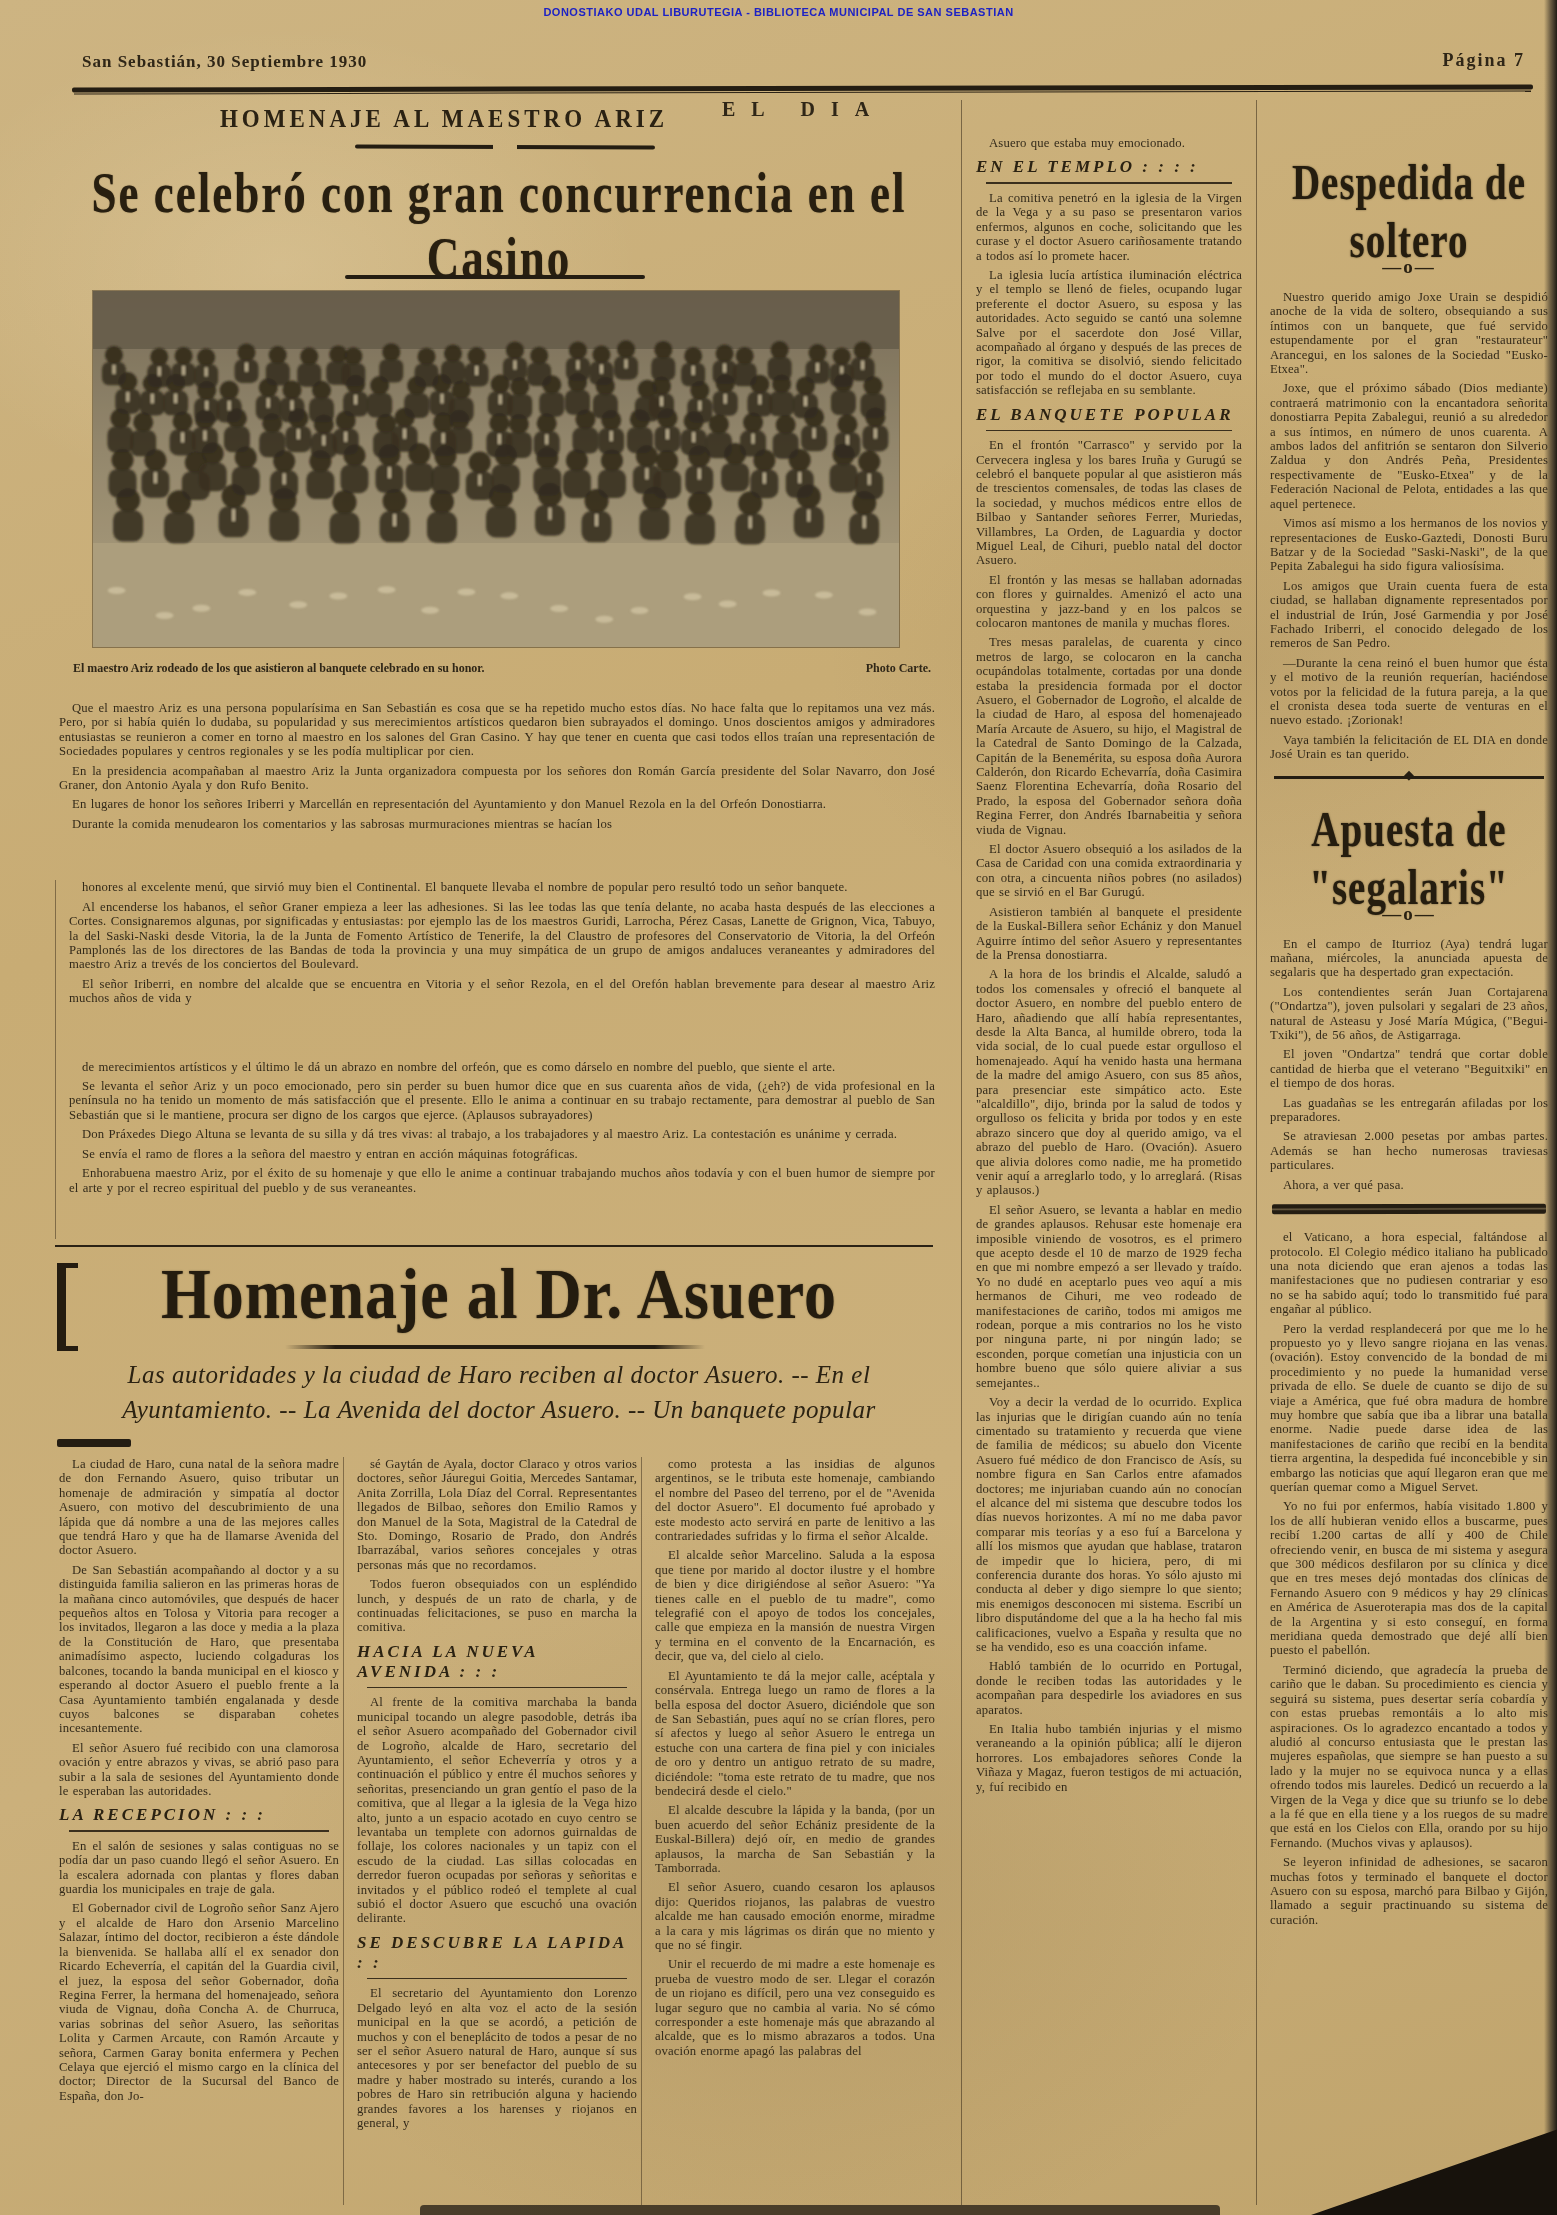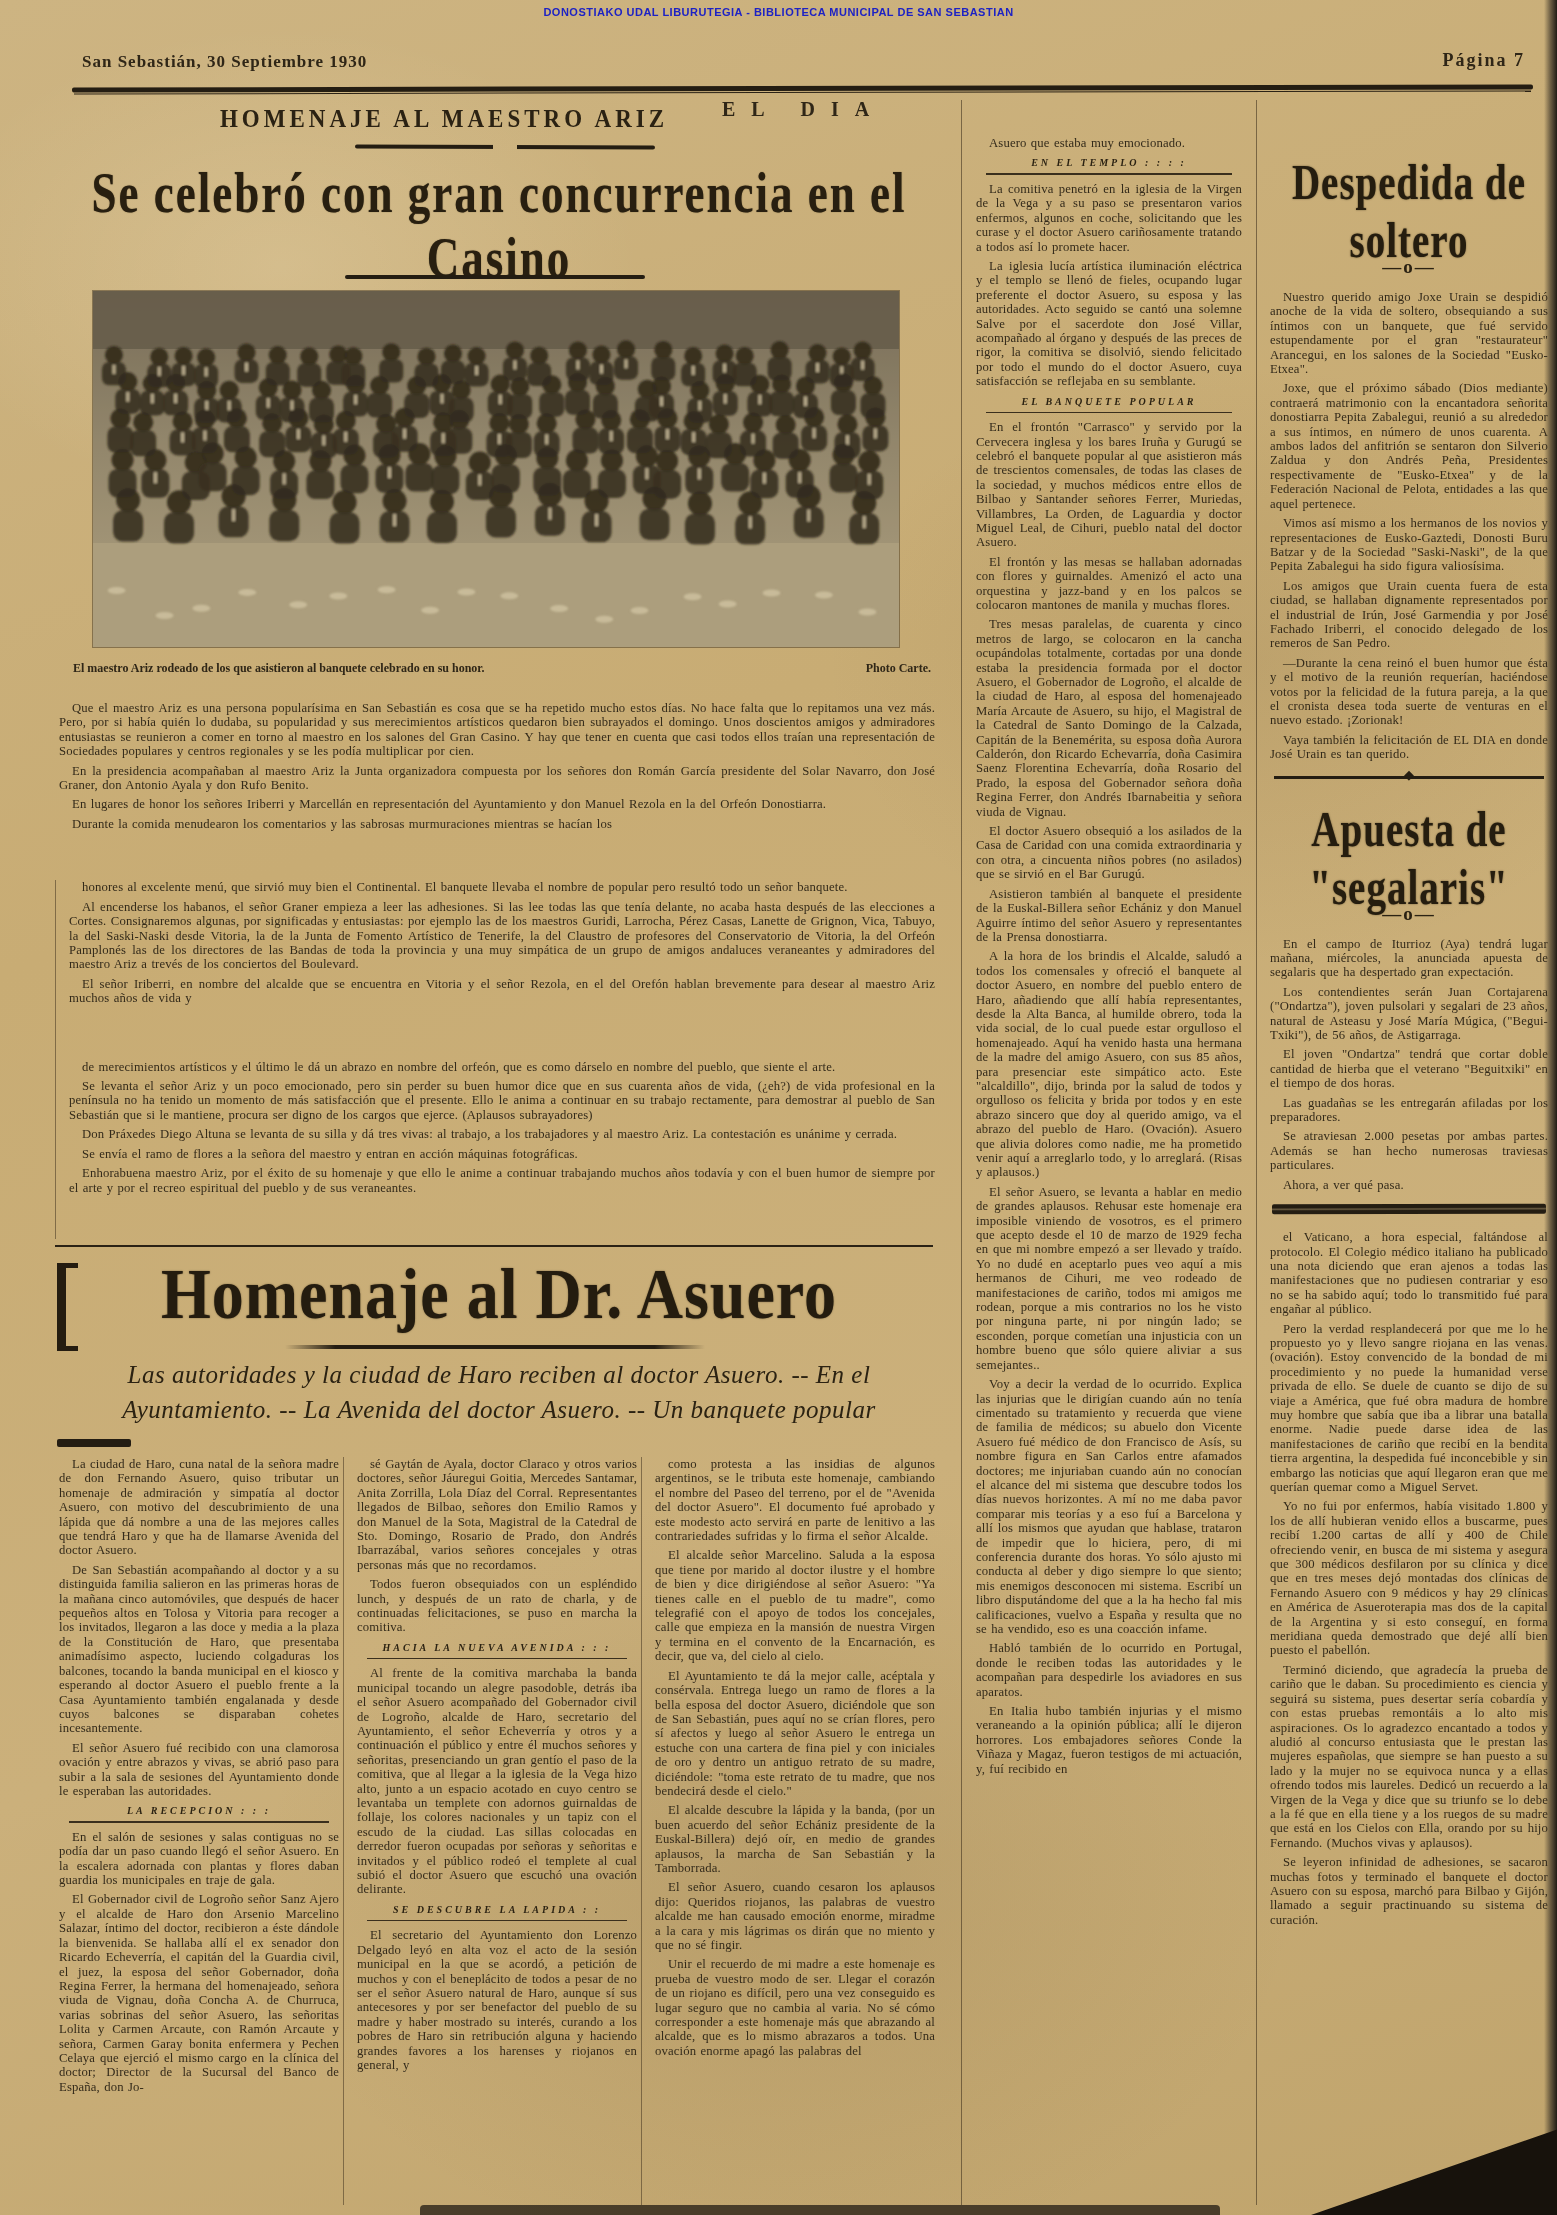--- a/index.html
+++ b/index.html
@@ -54,22 +54,22 @@
     font-size:64px;font-weight:bold;letter-spacing:1px;color:#241c0f;
     transform:scaleY(1.12);transform-origin:top;text-shadow:0 0 1.5px rgba(40,30,12,.6);}
   .asuero-orn{position:absolute;top:1250px;left:230px;width:420px;height:4px;
     background:linear-gradient(90deg,transparent,#241d12 12%,#241d12 88%,transparent);}
   .deck{position:absolute;top:1262px;left:6px;right:6px;text-align:center;
     font-style:italic;font-size:25px;line-height:35px;color:#2b2212;font-weight:500;letter-spacing:.5px;}
   .deck-mark{position:absolute;top:1344px;left:2px;width:74px;height:8px;background:#241d12;border-radius:2px;}
   
   .para{margin:0 0 5px;text-indent:13px;text-align:justify;
     font-size:12.7px;line-height:14.4px;letter-spacing:.15px;word-spacing:1px;color:#332a1a;}
-  .subhead{font-style:italic;font-weight:bold;text-align:center;letter-spacing:3px;
-    font-size:10px;margin:7px 0 7px;color:#2b2212;}
+  .subhead{font-style:italic;font-weight:bold;letter-spacing:3px;
+    font-size:17px;margin:7px 0 7px;color:#2b2212;}
   .subhead::after{content:'';display:block;height:1.5px;background:#3a2f1d;margin:5px 10px 0;}
   
   .mid-col{position:absolute;left:961px;top:100px;width:281px;height:2105px;overflow:hidden;
     border-left:1px solid rgba(55,42,24,.55);padding-left:14px;box-sizing:border-box;padding-top:36px;}
   
   .right-col{position:absolute;left:1256px;top:100px;width:292px;height:2105px;overflow:hidden;
     border-left:1px solid rgba(55,42,24,.55);padding-left:13px;box-sizing:border-box;}
   .rc-headline{margin:0;text-align:center;font-size:39px;font-weight:bold;letter-spacing:1px;
     color:#251d0f;transform:scaleY(1.3);transform-origin:top;text-shadow:0 0 1.5px rgba(40,30,12,.65);}
   .rc-headline.first{margin-top:52px;}

